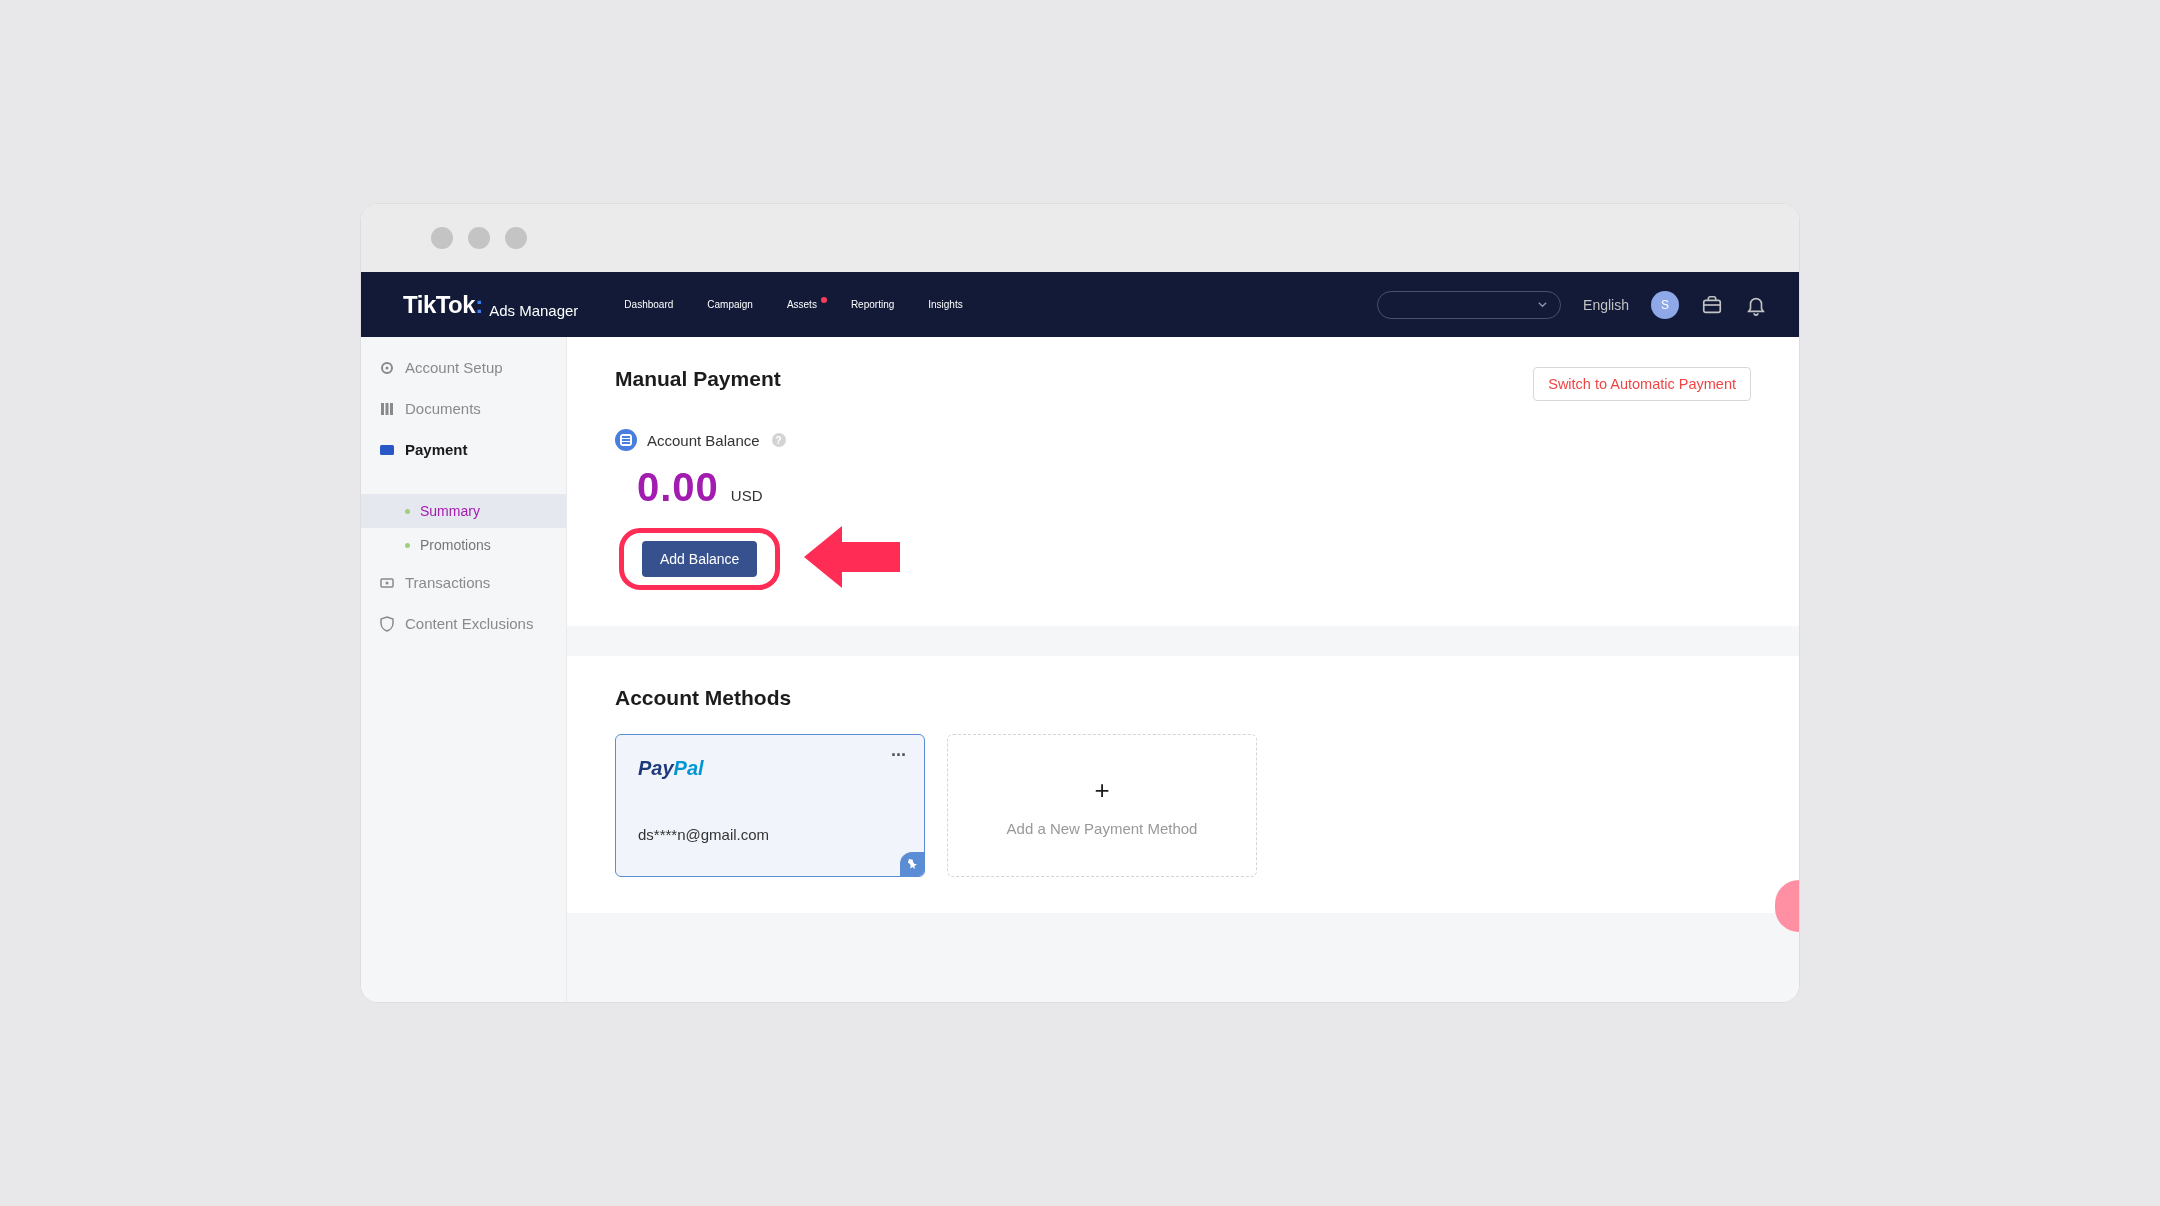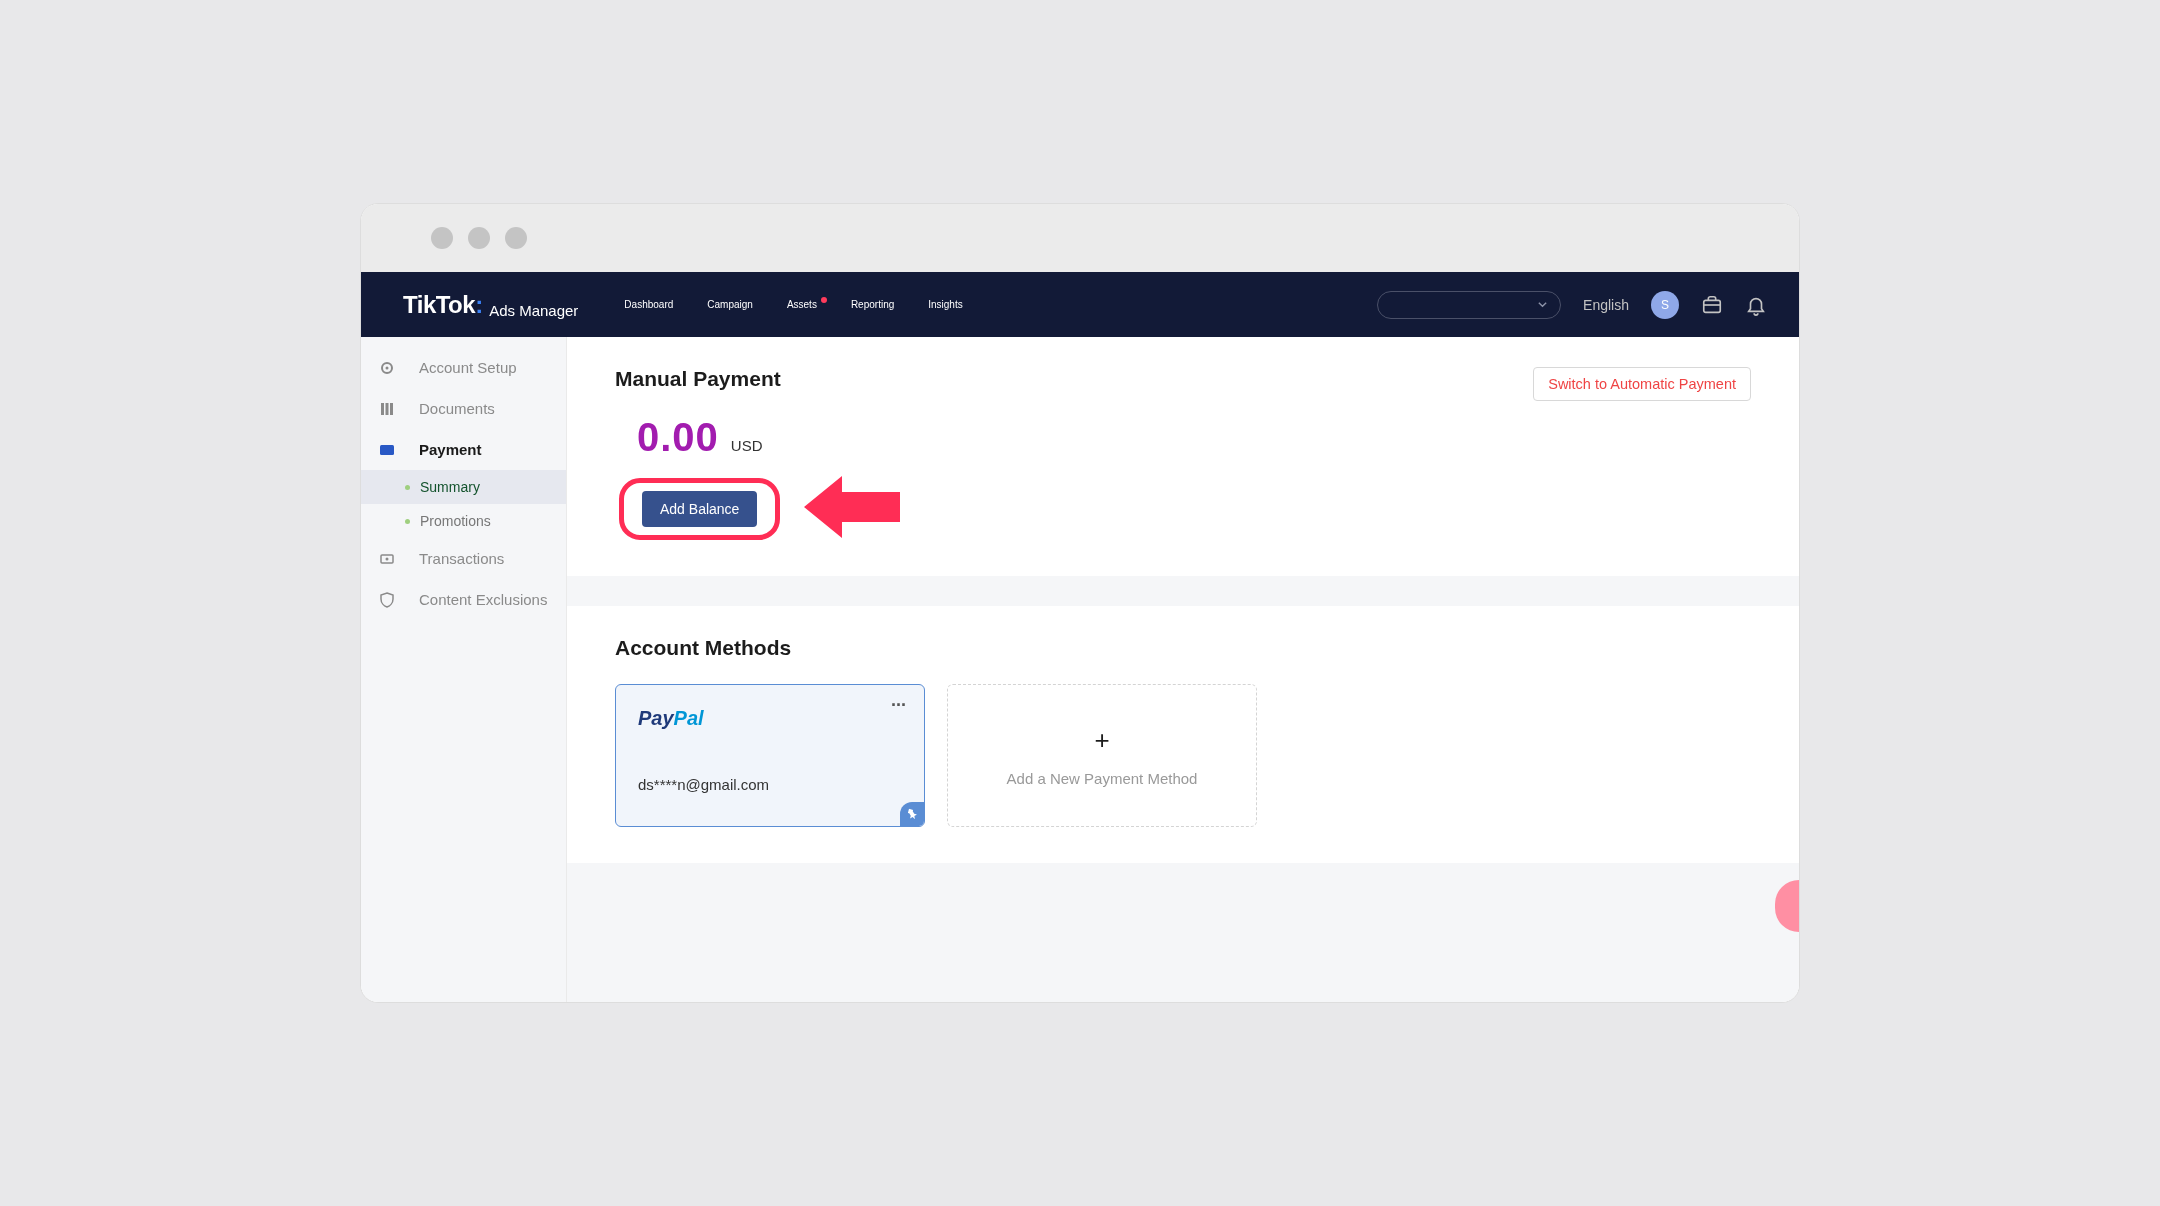--- a/index.html
+++ b/index.html
@@ -45,26 +45,26 @@
     .search-pill { width: 184px; height: 28px; border: 1px solid #4a5068; border-radius: 14px; display: flex; align-items: center; justify-content: flex-end; padding-right: 12px; }
     .search-pill svg { width: 11px; height: 11px; color: #8d93a8; }
     .lang { color: #c3c3c3; font-size: 14px; }
     .avatar { width: 28px; height: 28px; border-radius: 50%; background: #8fa8e8; color: #fff; font-size: 12px; display: flex; align-items: center; justify-content: center; font-weight: 500; }
     .top-icon { color: #c3c3c3; cursor: pointer; display: flex; }
     .top-icon svg { width: 22px; height: 22px; }
     
     .content-wrapper { display: flex; height: calc(100% - 133px); }
     
     .sidebar { width: 206px; background: #f5f6f8; border-right: 1px solid #eaeaea; padding-top: 10px; }
-    .side-item { display: flex; align-items: center; gap: 24px; padding: 12px 18px; color: #8a8a8a; font-size: 15px; cursor: pointer; }
+    .side-item { display: flex; align-items: center; gap: 10px; padding: 12px 18px; color: #8a8a8a; font-size: 15px; cursor: pointer; }
     .side-item.active { color: #1a1a1a; font-weight: 600; }
     .side-item .side-icon { width: 16px; height: 16px; display: flex; align-items: center; justify-content: center; }
     .side-item.active .side-icon { color: #2858c5; }
     .side-sub { padding: 9px 18px 9px 44px; font-size: 14px; color: #777; display: flex; align-items: center; gap: 10px; cursor: pointer; }
-    .side-sub.selected { background: #e6e8ef; color: #14532d; }
+    .side-sub.selected { background: #e6e8ef; color: #a21caf; margin-top: 24px; }
     .bullet { width: 5px; height: 5px; border-radius: 50%; background: #9fcf7f; flex-shrink: 0; }
     
     .main { flex: 1; background: #f5f6f8; overflow-y: auto; }
     
     .panel { background: #fff; margin-top: 0; padding: 30px 48px 36px; }
     .panel + .panel { margin-top: 30px; }
     
     .panel-header { display: flex; justify-content: space-between; align-items: flex-start; }
     .panel-title { font-size: 21px; font-weight: 600; color: #1c1c1c; }
     .switch-btn { border: 1px solid #d8d8d8; background: #fff; padding: 8px 14px; border-radius: 4px; font-size: 14.5px; color: #ef4444; cursor: pointer; }
@@ -208,20 +208,31 @@
     </div>
 
     <div class="main">
 
       <div class="panel">
         <div class="panel-header">
           <div class="panel-title">Manual Payment</div>
           <button class="switch-btn">Switch to Automatic Payment</button>
         </div>
         
+        <div class="balance-row">
+          <div class="balance-badge">
+            <div class="balance-badge-inner">
+                <div></div>
+                <div></div>
+                <div></div>
+              </div>
+          </div>
+          <span class="balance-label">Account Balance</span>
+          <span class="info-icon">?</span>
+        </div>
         
         <div class="balance-amount">
           <span class="amount-num">0.00</span>
           <span class="amount-cur">USD</span>
         </div>
         
         <div class="highlight-wrap">
           <div class="highlight-border">
             <button class="add-balance-btn">Add Balance</button>
           </div>

